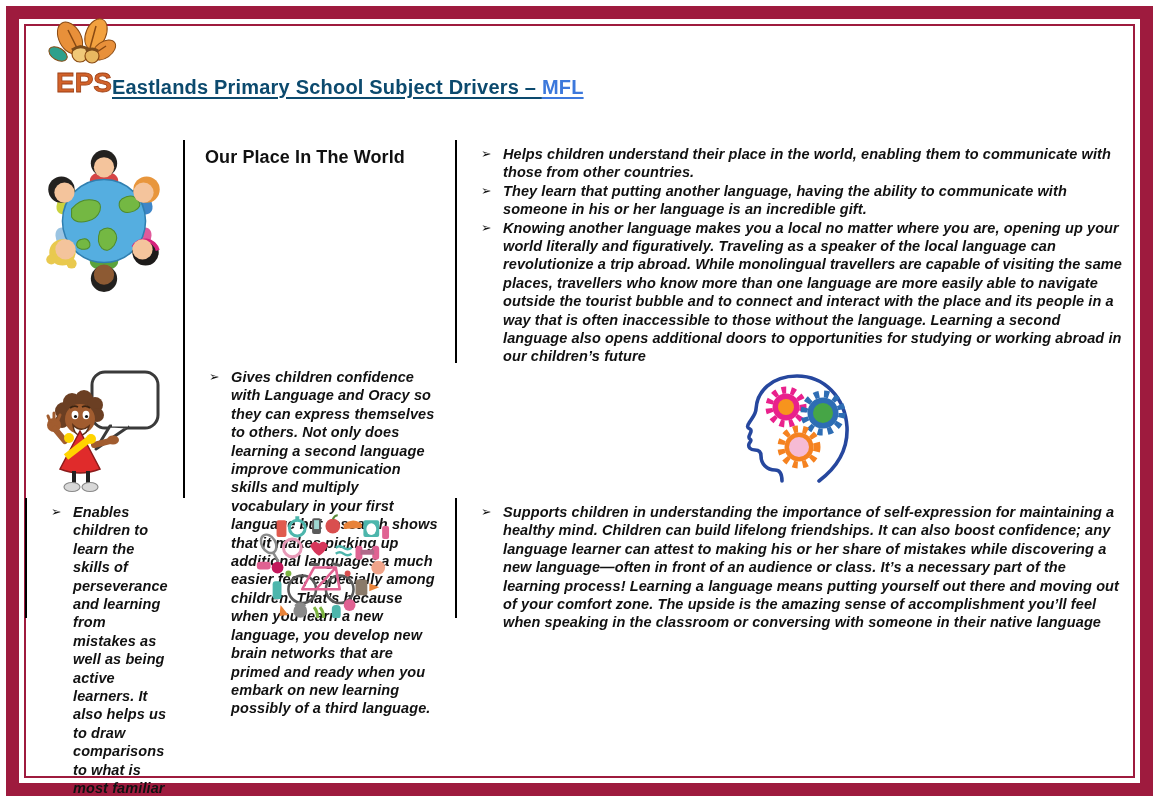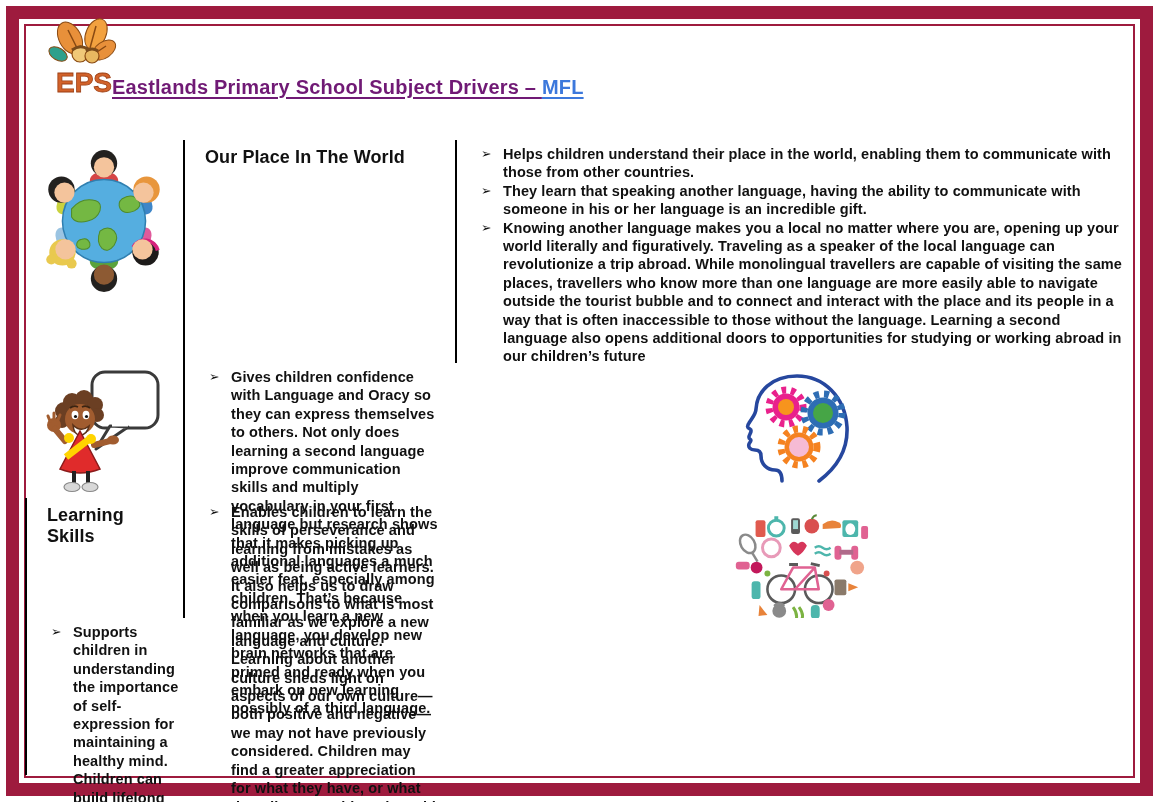--- a/index.html
+++ b/index.html
@@ -16,42 +16,42 @@
   
   .frame-outer{position:absolute;top:6px;left:6px;right:6px;bottom:6px;border:13px solid var(--maroon);pointer-events:none;}
   .frame-inner{position:absolute;top:24px;left:24px;right:24px;bottom:24px;border:2px solid var(--maroon);pointer-events:none;}
 
   
   .logo{position:absolute;left:44px;top:16px;width:80px;height:84px;}
   .page-title{
     position:absolute;left:112px;top:76px;
     font-size:20px;font-weight:bold;letter-spacing:.2px;
   }
-  .page-title .tmain{color:#701a75;text-decoration:underline;text-decoration-thickness:2px;text-underline-offset:3px;text-align:center;}
+  .page-title .tmain{color:#0c4a6e;text-decoration:underline;text-decoration-thickness:2px;text-underline-offset:3px;text-align:center;}
   .page-title .tsubject{color:var(--link);text-decoration:underline;text-decoration-thickness:2px;text-underline-offset:3px;cursor:pointer;margin-top:28px;}
 
   
   .drivers-table{
     position:absolute;left:25px;top:140px;width:1115px;height:635px;
     display:grid;
     grid-template-columns:158px 272px 1fr;
     grid-template-rows:223px 135px 120px 157px;
   }
   .cell{min-width:0;min-height:0;}
   .cell.c2,.cell.c3{border-left:2px solid #000;padding-left:20px;}
   .img-cell{display:flex;justify-content:center;align-items:flex-start;padding-top:6px;overflow:hidden;}
   .driver-cell{padding:7px 8px 0 12px;font-size:18px;font-weight:bold;letter-spacing:.1px;}
   .text-cell{padding:5px 16px 0 8px;}
   ul.bullets{list-style:none;margin:0;padding:0;}
   ul.bullets li{
     display:flex;gap:9px;align-items:flex-start;
     font-size:14.5px;font-weight:bold;line-height:1.27;letter-spacing:.1px;
   }
   ul.bullets .marker{flex:0 0 17px;font-size:12.5px;line-height:1.5;padding-left:4px;}
-  ul.bullets .btext{flex:1;}
+  ul.bullets .btext{flex:1;font-style:italic;}
 </style>
 </head>
 <body>
 
 <div class="frame-outer"></div>
 <div class="frame-inner"></div>
 
 <div class="logo">
   <svg width="80" height="84" viewBox="0 0 80 84">
 
@@ -112,21 +112,21 @@
   </div>
   <div class="cell c2 row1 driver-cell">Our Place In The World</div>
   <div class="cell c3 row1 text-cell">
     <ul class="bullets">
         <li>
           <span class="marker">➢</span>
           <span class="btext">Helps children understand their place in the world, enabling them to communicate with those from other countries.</span>
         </li>
         <li>
           <span class="marker">➢</span>
-          <span class="btext">They learn that speaking another language, having the ability to communicate with someone in his or her language is an incredible gift.</span>
+          <span class="btext">They learn that putting another language, having the ability to communicate with someone in his or her language is an incredible gift.</span>
         </li>
         <li>
           <span class="marker">➢</span>
           <span class="btext">Knowing another language makes you a local no matter where you are, opening up your world literally and figuratively. Traveling as a speaker of the local language can revolutionize a trip abroad. While monolingual travellers are capable of visiting the same places, travellers who know more than one language are more easily able to navigate outside the tourist bubble and to connect and interact with the place and its people in a way that is often inaccessible to those without the language. Learning a second language also opens additional doors to opportunities for studying or working abroad in our children’s future</span>
         </li>
       </ul>
   </div>
 
   <div class="cell c1 row2 img-cell">
     <svg width="140" height="128" viewBox="0 0 140 128">
@@ -188,21 +188,20 @@
 
       <circle cx="100" cy="44" r="19" fill="none" stroke="#2E6DB4" stroke-width="7" stroke-dasharray="5 5"></circle>
       <circle cx="100" cy="44" r="15.5" fill="#2E6DB4"></circle>
         <circle cx="100" cy="44" r="10" fill="#46A546"></circle>
 
       <circle cx="76" cy="78" r="18" fill="none" stroke="#F58220" stroke-width="7" stroke-dasharray="4.8 5"></circle>
       <circle cx="76" cy="78" r="14.5" fill="#F58220"></circle>
         <circle cx="76" cy="78" r="10" fill="#F6BBD4"></circle>
     </svg>
   </div>
-  <div class="cell c2 row3 driver-cell">Learning Skills</div>
   <div class="cell c3 row3 text-cell">
     <ul class="bullets">
         <li>
           <span class="marker">➢</span>
           <span class="btext">Enables children to learn the skills of perseverance and learning from mistakes as well as being active learners. It also helps us to draw comparisons to what is most familiar as we explore a new language and culture. Learning about another culture sheds light on aspects of our own culture—both positive and negative—we may not have previously considered. Children may find a greater appreciation for what they have, or what they disagree with and would like to change.</span>
         </li>
       </ul>
   </div>
 
   <div class="cell c1 row4 img-cell">

